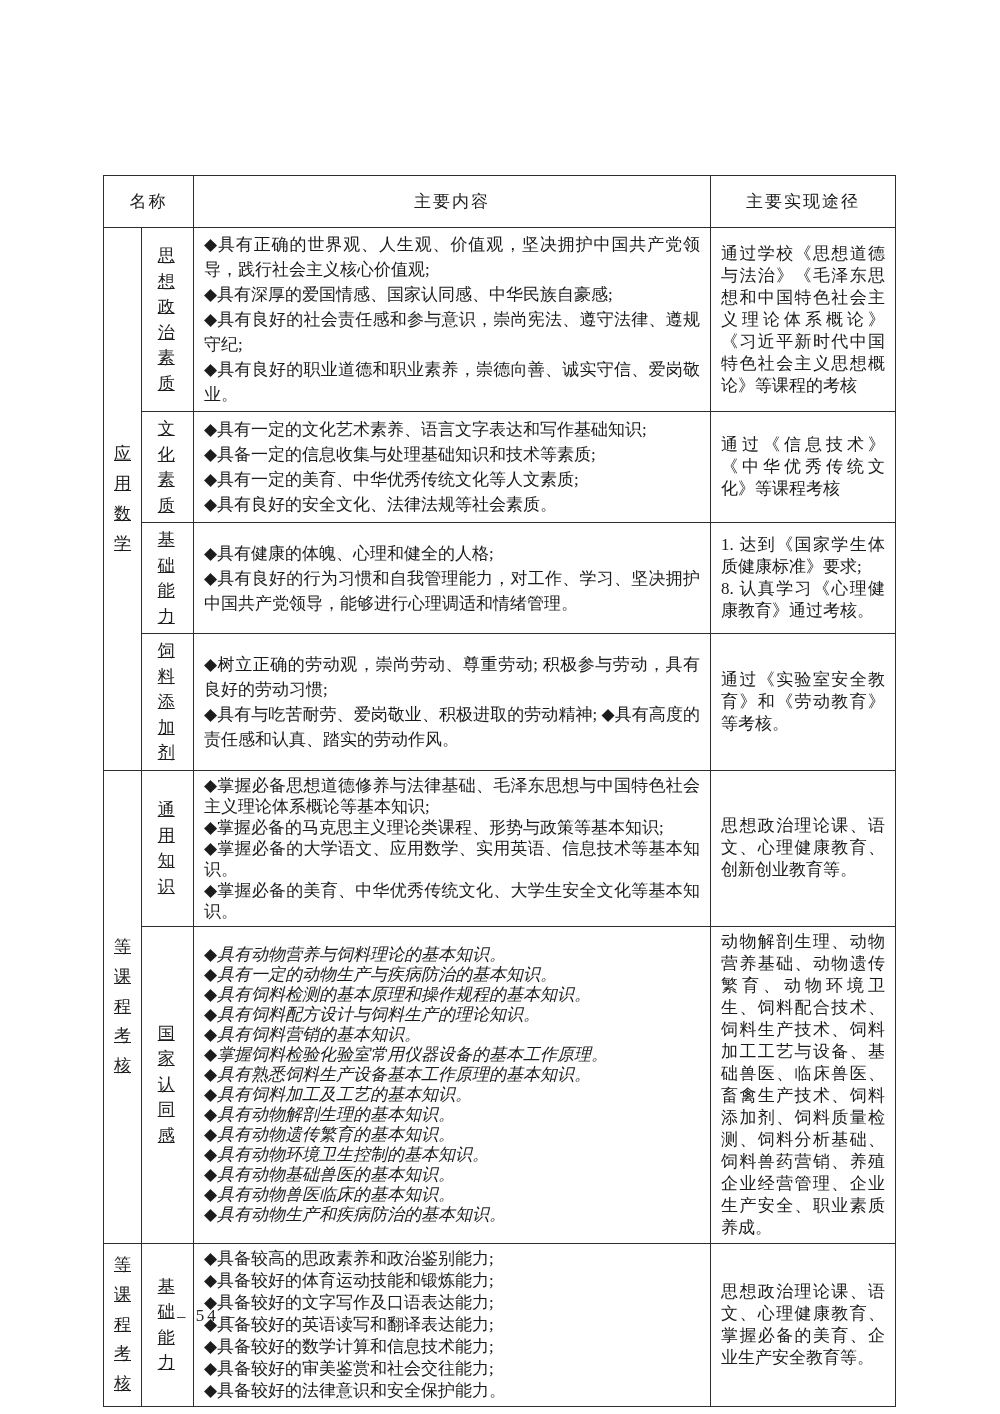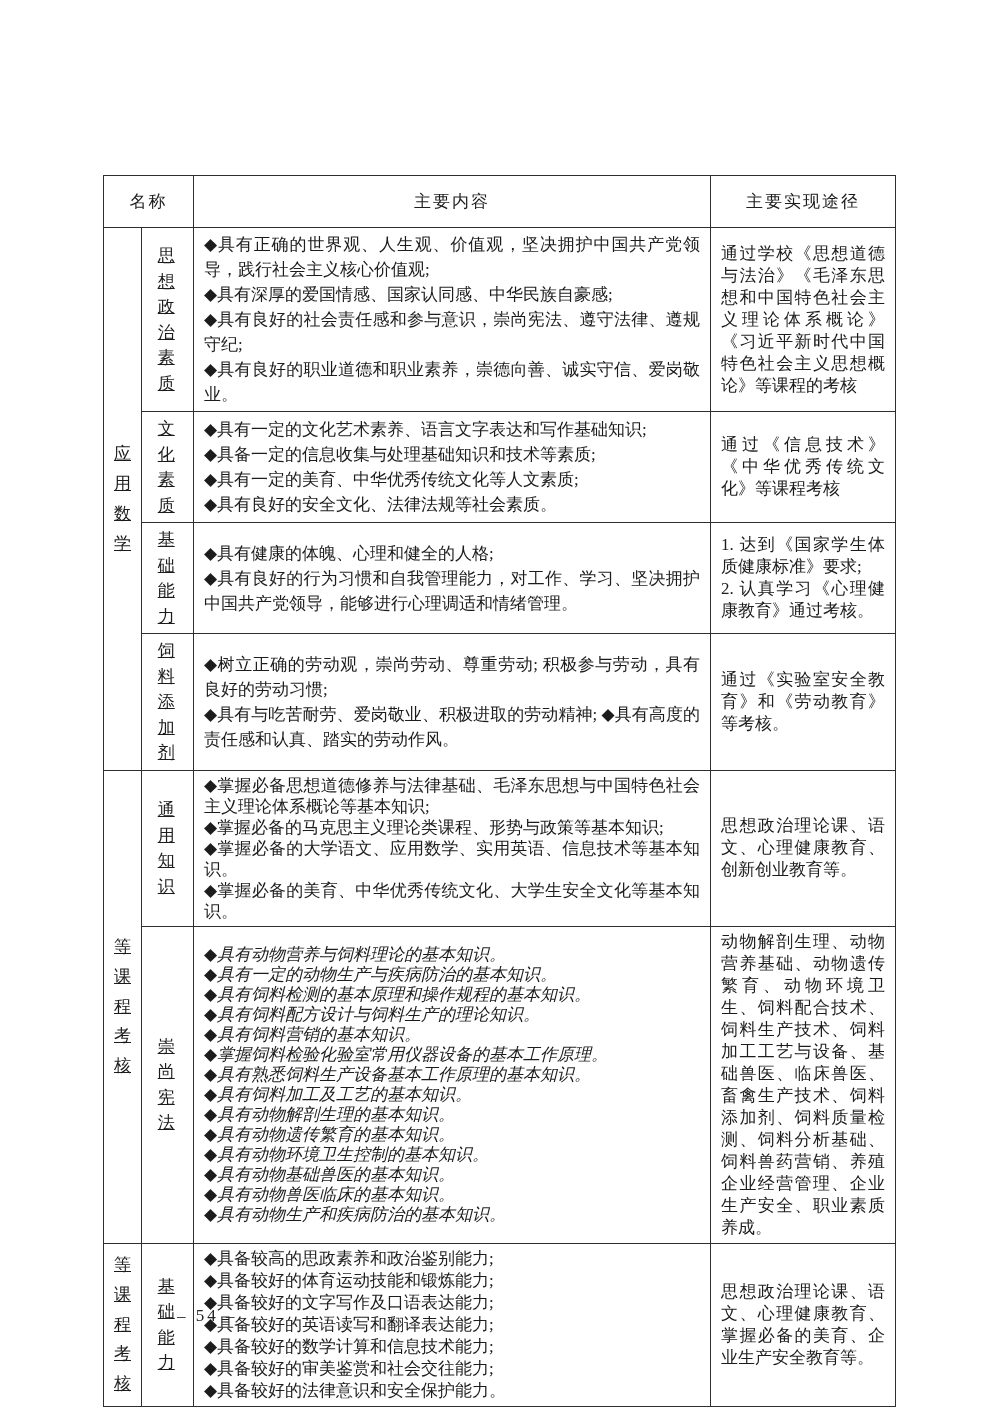--- a/index.html
+++ b/index.html
@@ -82,42 +82,42 @@
 ◆具有一定的美育、中华优秀传统文化等人文素质;
 ◆具有良好的安全文化、法律法规等社会素质。</td>
       <td class="path lh22">通过《信息技术》《中华优秀传统文化》等课程考核</td>
     </tr>
 
     <tr class="r3">
       <td class="cat"><span class="vtext">基础能力</span></td>
       <td class="content lh25">◆具有健康的体魄、心理和健全的人格;
 ◆具有良好的行为习惯和自我管理能力，对工作、学习、坚决拥护中国共产党领导，能够进行心理调适和情绪管理。</td>
       <td class="path lh22">1. 达到《国家学生体质健康标准》要求;
-2. 认真学习《心理健康教育》通过考核。</td>
+8. 认真学习《心理健康教育》通过考核。</td>
     </tr>
 
     <tr class="r4">
       <td class="cat"><span class="vtext">饲料添加剂</span></td>
       <td class="content lh25">◆树立正确的劳动观，崇尚劳动、尊重劳动; 积极参与劳动，具有良好的劳动习惯;
 ◆具有与吃苦耐劳、爱岗敬业、积极进取的劳动精神; ◆具有高度的责任感和认真、踏实的劳动作风。</td>
       <td class="path lh22">通过《实验室安全教育》和《劳动教育》等考核。</td>
     </tr>
 
     <tr class="r5">
       <td class="grp" rowspan="2"><span class="vtext">等课程考核</span></td>
       <td class="cat"><span class="vtext">通用知识</span></td>
       <td class="content lh21">◆掌握必备思想道德修养与法律基础、毛泽东思想与中国特色社会主义理论体系概论等基本知识;
 ◆掌握必备的马克思主义理论类课程、形势与政策等基本知识;
 ◆掌握必备的大学语文、应用数学、实用英语、信息技术等基本知识。
 ◆掌握必备的美育、中华优秀传统文化、大学生安全文化等基本知识。</td>
       <td class="path lh22">思想政治理论课、语文、心理健康教育、创新创业教育等。</td>
     </tr>
 
     <tr class="r6">
-      <td class="cat"><span class="vtext">崇尚宪法</span></td>
+      <td class="cat"><span class="vtext">国家认同感</span></td>
       <td class="content lh20">◆具有动物营养与饲料理论的基本知识。
 ◆具有一定的动物生产与疾病防治的基本知识。
 ◆具有饲料检测的基本原理和操作规程的基本知识。
 ◆具有饲料配方设计与饲料生产的理论知识。
 ◆具有饲料营销的基本知识。
 ◆掌握饲料检验化验室常用仪器设备的基本工作原理。
 ◆具有熟悉饲料生产设备基本工作原理的基本知识。
 ◆具有饲料加工及工艺的基本知识。
 ◆具有动物解剖生理的基本知识。
 ◆具有动物遗传繁育的基本知识。

